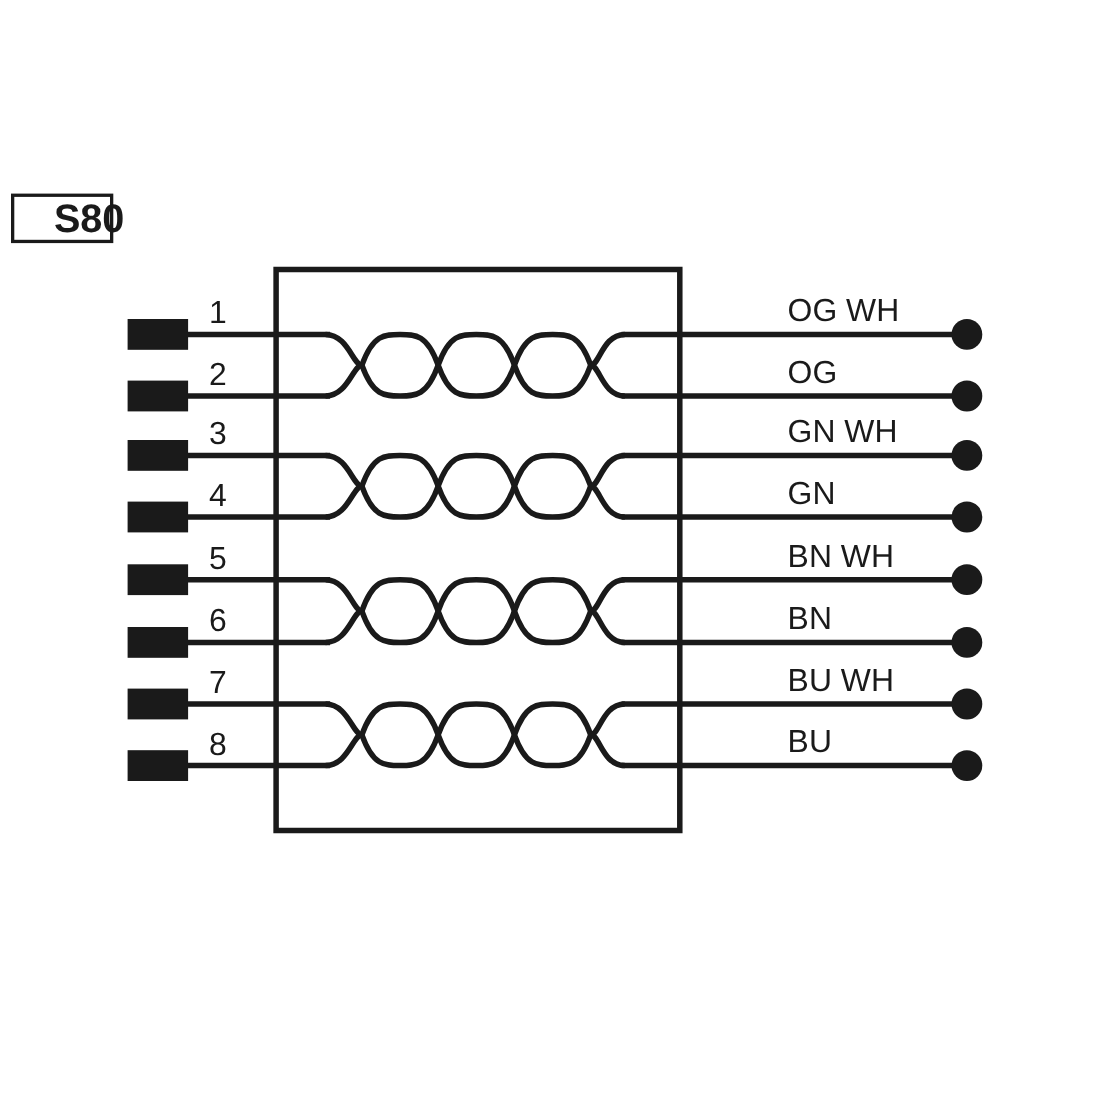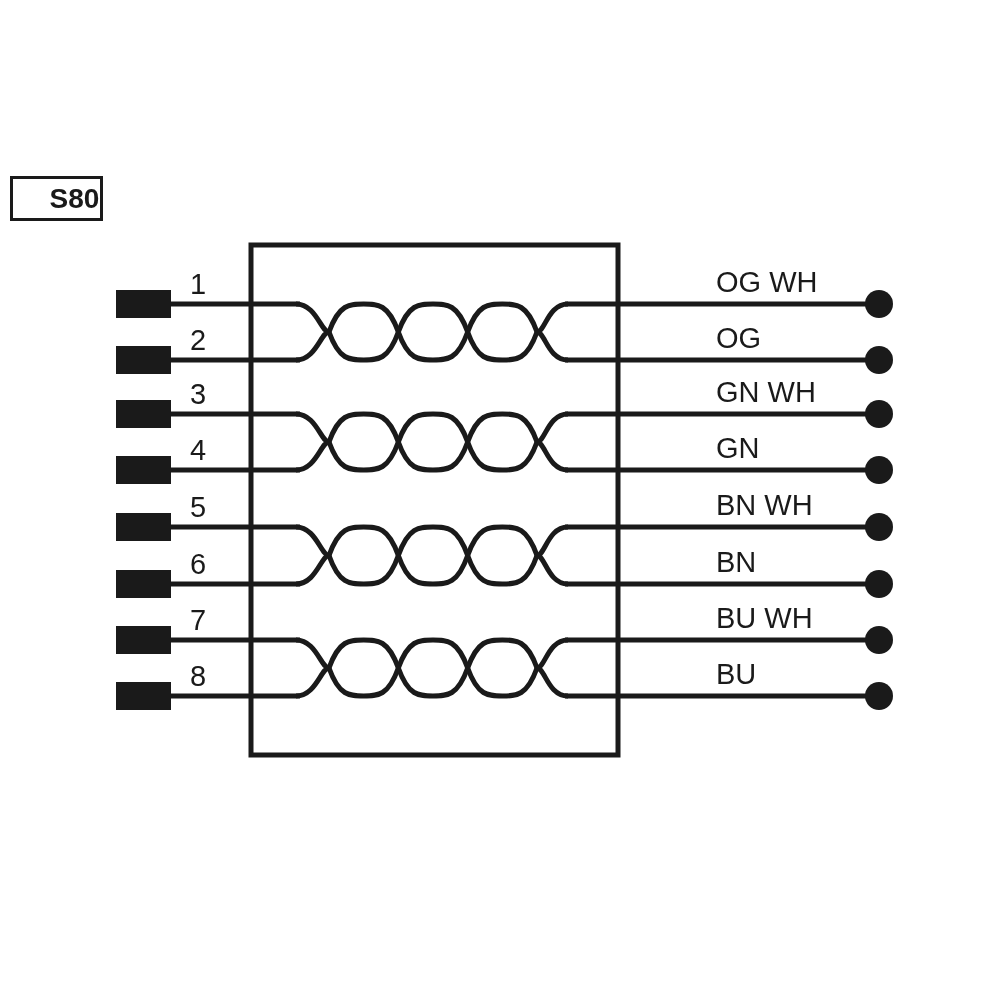--- a/index.html
+++ b/index.html
@@ -1,21 +1,21 @@
 <!DOCTYPE html>
 <html><head>
   <meta charset="utf-8">
   <style>
     html, body { margin: 0; padding: 0; background: #ffffff; }
     body { width: 1000px; height: 1000px; position: relative; overflow: hidden;
            font-family: "Liberation Sans", sans-serif; color: #1a1a1a; }
     #diagram { position: absolute; left: 0; top: 0; }
     .badge { position: absolute; left: 10px; top: 176px; width: 93px; height: 45px;
              border: 3px solid #1a1a1a; box-sizing: border-box;
-             font-weight: bold; font-size: 28px; line-height: 39px; text-align: center; padding-left: 36px; }
+             font-weight: bold; font-size: 36px; line-height: 39px; text-align: center; padding-left: 36px; }
   </style>
 </head>
 <body>
 
 <div class="badge">S80</div>
 
 <svg id="diagram" width="1000" height="1000" viewBox="0 0 1000 1000" xmlns="http://www.w3.org/2000/svg">
   <rect x="251" y="245" width="367" height="510" fill="none" stroke="#1a1a1a" stroke-width="5"></rect>
   <g id="pairs-layer">
       <g>

